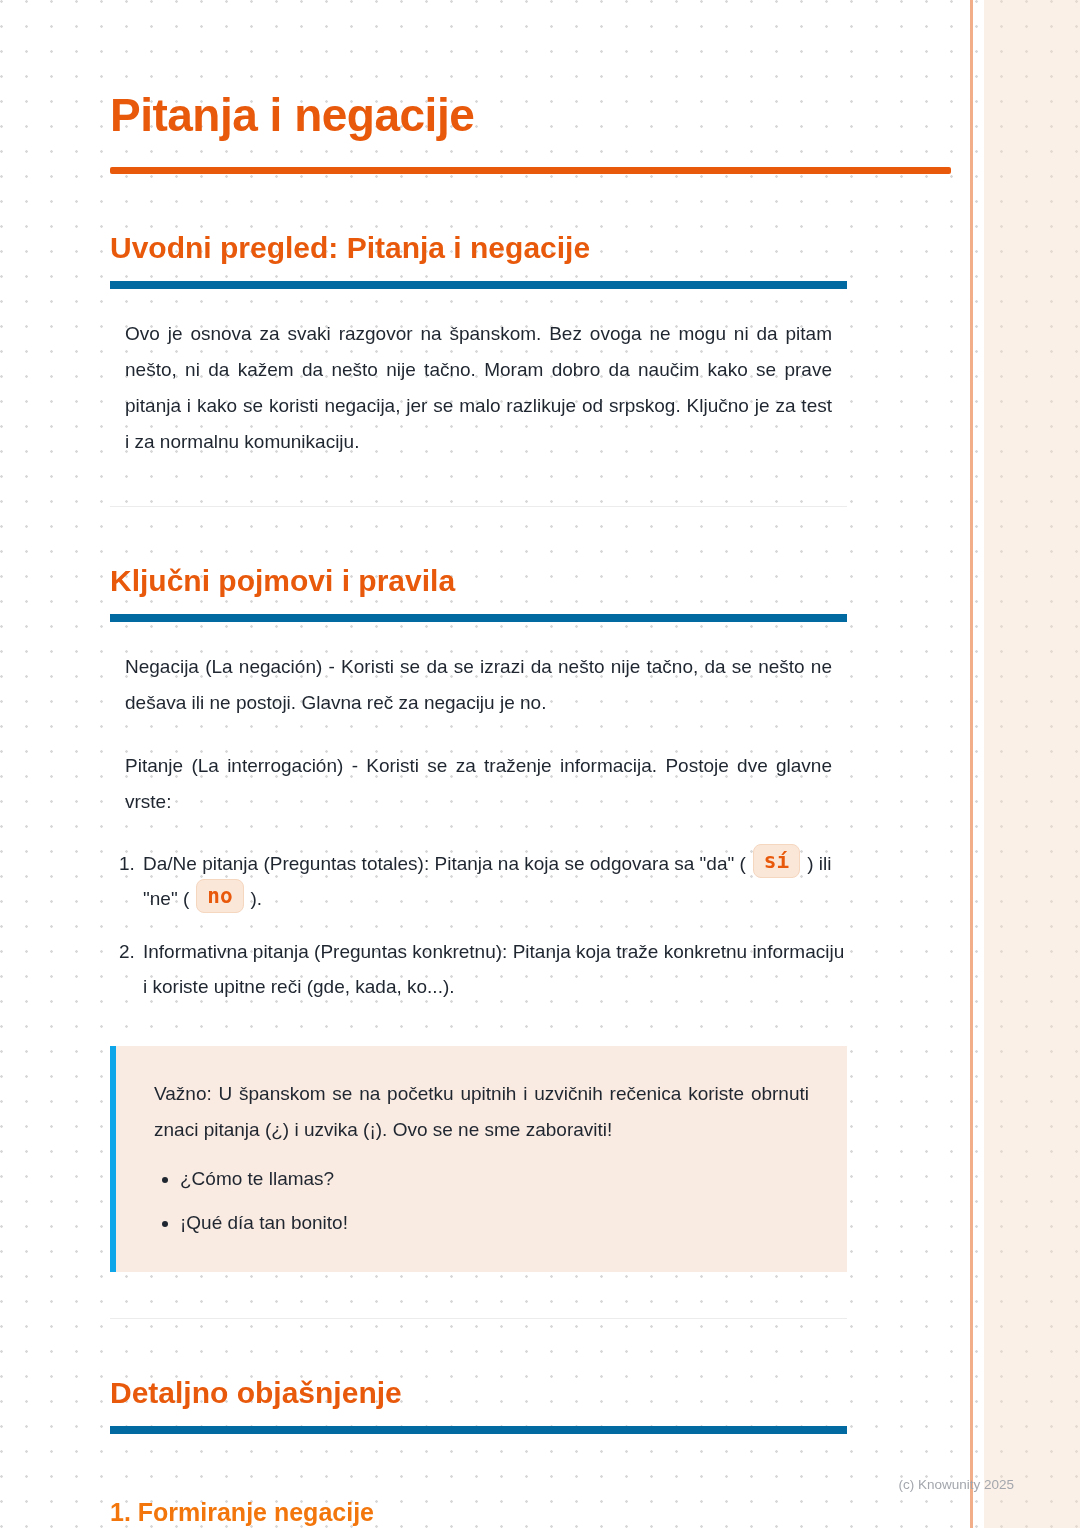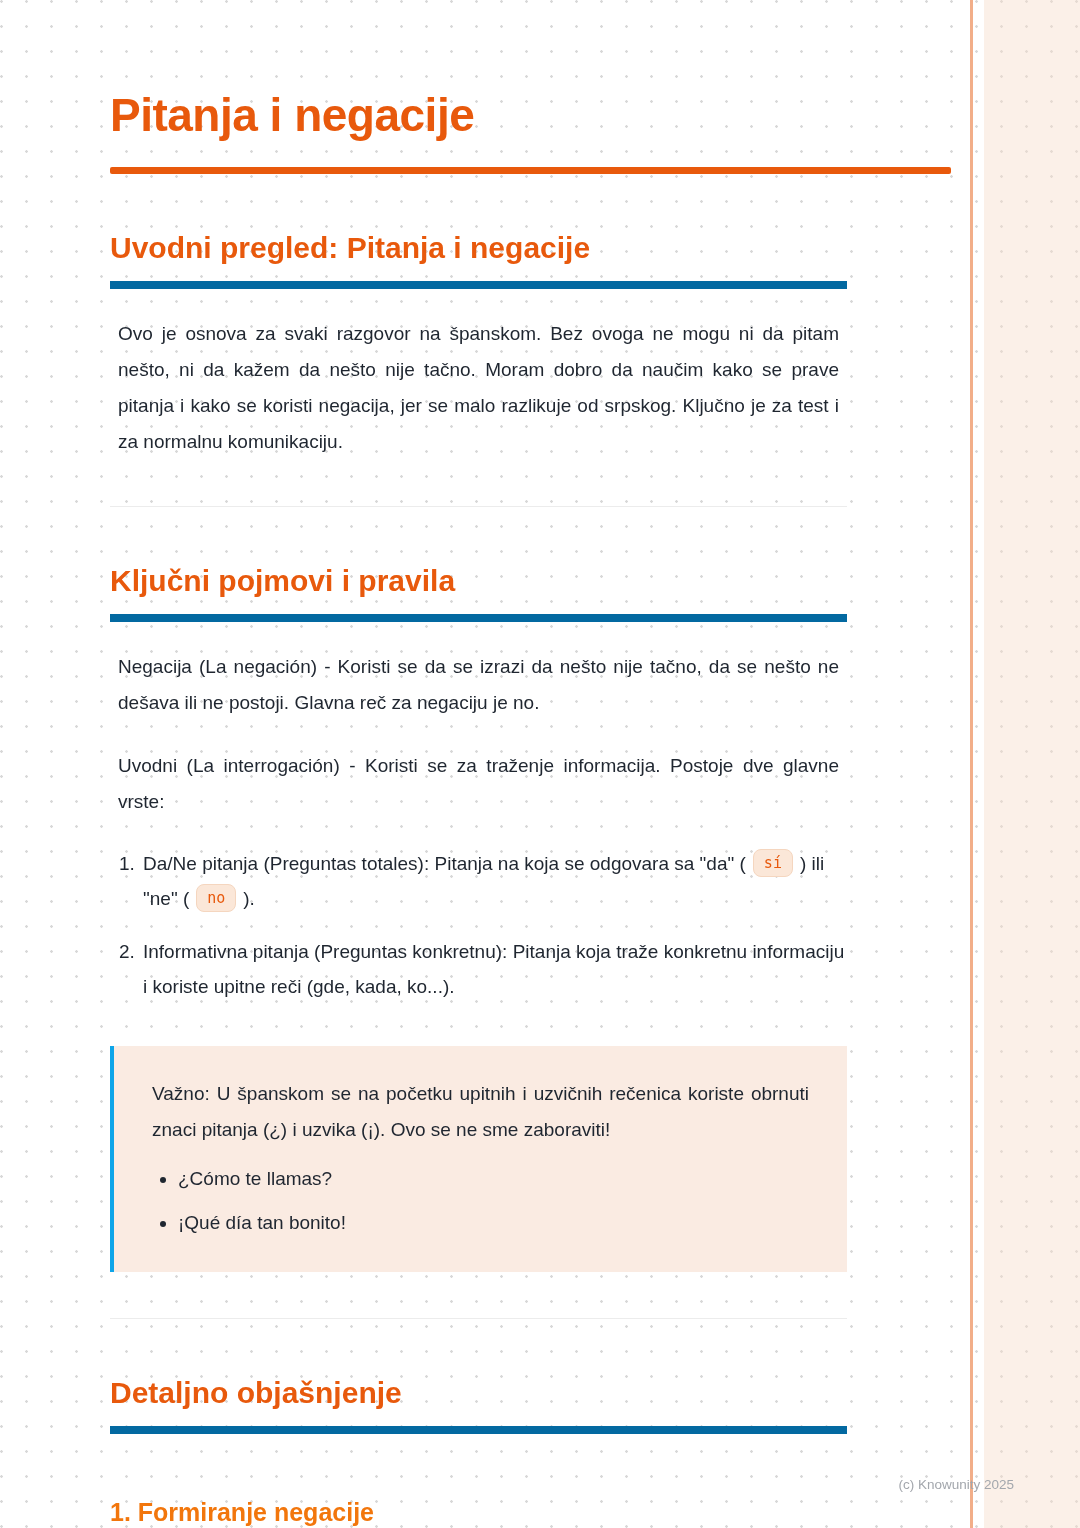--- a/index.html
+++ b/index.html
@@ -57,21 +57,21 @@
     margin: 56px 0 0;
     font-size: 30px;
     font-weight: 800;
     color: #e8590c;
     line-height: 1.2;
     padding-bottom: 15px;
     border-bottom: 8px solid #0369a1;
   }
 
   p.body-text {
-    margin: 27px 8px 0;
+    margin: 27px 15px 0;
     font-size: 19px;
     line-height: 36px;
     text-align: justify;
     color: #1f2630;
   }
   .b { font-weight: normal; }
 
   hr.divider {
     margin: 46px 0;
     border: none;
@@ -96,35 +96,35 @@
     margin-left: 9px;
   }
   .li-body { flex: 1; }
 
   .chip {
     display: inline-block;
     background: #fbe7d8;
     border: 1px solid #f5d6bf;
     color: #e8590c;
     font-family: "DejaVu Sans Mono", monospace;
-    font-weight: normal;
-    font-size: 15px;
+    font-weight: bold;
+    font-size: 21px;
     line-height: 1;
     padding: 6px 10px 5px;
     border-radius: 8px;
     margin: 0 7px;
     position: relative;
     top: -2px;
   }
 
   .callout {
     margin-top: 42px;
     width: 100%;
     background: #faebe2;
-    border-left: 4px solid #0ea5e9;
+    border-left: 6px solid #0ea5e9;
     padding: 30px 38px 34px;
   }
   .callout p {
     margin: 0;
     font-size: 19px;
     line-height: 36px;
     text-align: justify;
     color: #1f2630;
   }
   .callout ul {
@@ -169,21 +169,21 @@
     <p class="body-text">Ovo je osnova za svaki razgovor na španskom. Bez ovoga ne mogu ni da pitam nešto, ni da kažem da nešto nije tačno. Moram dobro da naučim kako se prave pitanja i kako se koristi negacija, jer se malo razlikuje od srpskog. Ključno je za test i za normalnu komunikaciju.</p>
   </section>
 
   <hr class="divider">
 
   <section>
     <h2 class="section-heading">Ključni pojmovi i pravila</h2>
 
     <p class="body-text"><span class="b">Negacija (La negación)</span><span> - Koristi se da se izrazi da nešto nije tačno, da se nešto ne dešava ili ne postoji. Glavna reč za negaciju je </span><span class="b">no</span><span>.</span></p>
 
-    <p class="body-text"><span class="b">Uvodni (La interrogación)</span><span> - Koristi se za traženje informacija. Postoje dve glavne vrste:</span></p>
+    <p class="body-text"><span class="b">Pitanje (La interrogación)</span><span> - Koristi se za traženje informacija. Postoje dve glavne vrste:</span></p>
 
     <ol class="q-list">
       <li>
         <span class="li-num">1.</span>
         <span class="li-body"><span class="b">Da/Ne pitanja (Preguntas totales):</span><span> Pitanja na koja se odgovara sa "da" (</span><span class="chip">sí</span><span>) ili "ne" (</span><span class="chip">no</span><span>).</span></span>
       </li>
       <li>
         <span class="li-num">2.</span>
         <span class="li-body"><span class="b">Informativna pitanja (Preguntas konkretnu):</span><span> Pitanja koja traže konkretnu informaciju i koriste upitne reči (gde, kada, ko...).</span></span>
       </li>

